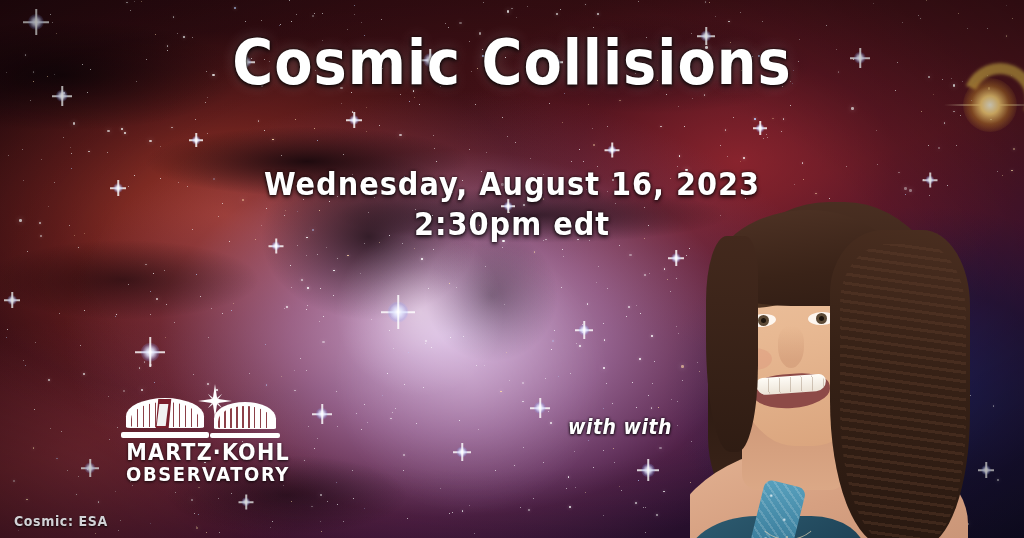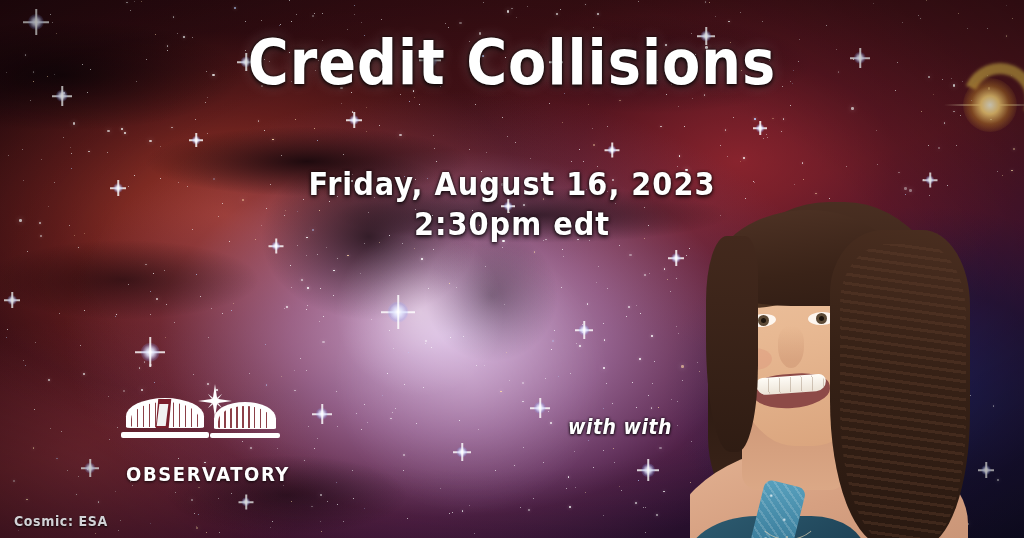--- a/index.html
+++ b/index.html
@@ -1108,22 +1108,22 @@
     <div class="p pupil pupil-l"></div>
     <div class="p pupil pupil-r"></div>
     <div class="p brow brow-l"></div>
     <div class="p brow brow-r"></div>
     <div class="p fringe"></div>
     <div class="p hair-side-l"></div>
     <div class="p hair-side-r"></div>
     <div class="p hair-strands"></div>
   </div>
 
-  <div class="txt sq" id="title">Credit Collisions</div>
-  <div class="txt sq" id="date">Friday, August 16, 2023</div>
+  <div class="txt sq" id="title">Cosmic Collisions</div>
+  <div class="txt sq" id="date">Wednesday, August 16, 2023</div>
   <div class="txt sq" id="time">2:30pm edt</div>
   <div class="txt sq" id="live-with">with with</div>
   <div class="txt sq" id="credit">Cosmic: ESA</div>
 
   <div id="logo">
     <div class="dome" id="dome-left">
       <div class="cap"></div>
       <div class="ribs"></div>
       <div class="slit"></div>
       <div class="scope"></div>
@@ -1133,16 +1133,17 @@
       <div class="cap"></div>
       <div class="ribs"></div>
       <div class="base"></div>
     </div>
     <div id="logo-star">
       <div class="v"></div>
       <div class="h"></div>
       <div class="d1"></div>
       <div class="d2"></div>
     </div>
+    <div class="logo-text sq" id="logo-line1">MARTZ·KOHL</div>
     <div class="logo-text sq" id="logo-line2">OBSERVATORY</div>
   </div>
 
 </div>
 
 </body></html>

